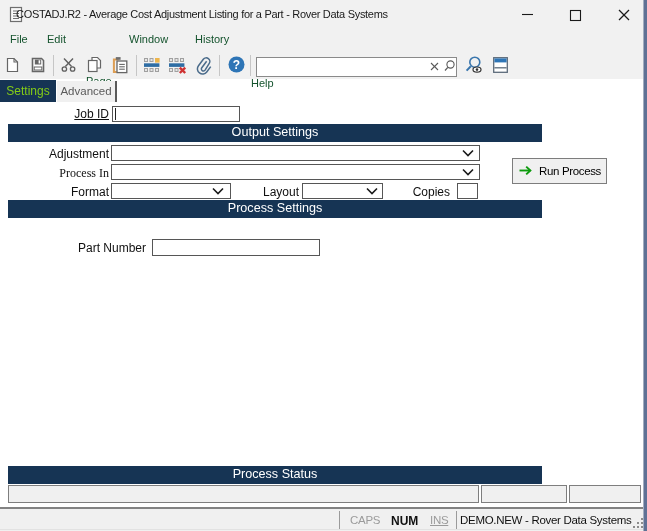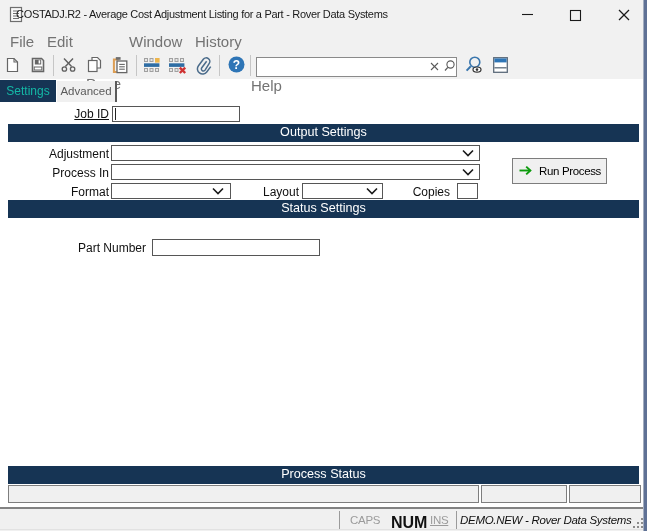--- a/index.html
+++ b/index.html
@@ -1,23 +1,23 @@
 <!DOCTYPE html>
 <html><head>
 <meta charset="utf-8">
 <style>
   * { margin:0; padding:0; box-sizing:border-box; }
   html,body { width:647px; height:531px; }
   body { font-family:"Liberation Sans", sans-serif; position:relative; background:#ffffff; overflow:hidden; }
   .abs { position:absolute; }
   .chrome { left:0; top:0; width:647px; height:79px; background:#f1f1f1; }
   .titletxt { left:16px; top:8px; font-size:11px; letter-spacing:-0.3px; color:#1a1a1a; white-space:nowrap; }
-  .menu { top:33px; font-size:15px; color:#737373; }
+  .menu { top:33px; font-size:11px; color:#14532d; }
   .navy { background:#163454; }
-  .bar { left:8px; width:631px; height:18px; background:#163454; color:#fff; font-size:12.6px; text-align:center; line-height:17.5px; }
+  .bar { left:8px; width:534px; height:18px; background:#163454; color:#fff; font-size:12.6px; text-align:center; line-height:17.5px; }
   .lbl { font-size:12px; color:#101010; text-align:right; white-space:nowrap; }
   .inp { background:#fff; border:1px solid #565656; }
   .combo { background:#fff; border:1px solid #565656; }
   .statusbox { background:#f0f0f0; border:1px solid #7e7e7e; }
   .sbtext { font-size:11.5px; letter-spacing:-0.3px; top:514px;text-align:right; }
 </style>
 </head>
 <body>
 
 <div class="abs chrome"></div>
@@ -149,33 +149,33 @@
   <ellipse cx="13" cy="14.6" rx="4" ry="2.6" fill="#fff" stroke="#333" stroke-width="1.2"></ellipse>
   <circle cx="13" cy="14.6" r="1.3" fill="#333"></circle>
 </svg>
 
 <svg class="abs" style="left:493px; top:57px;" width="15" height="16" viewBox="0 0 15 16">
   <rect x="0.7" y="0.7" width="13.6" height="14.6" fill="#fff" stroke="#5c6b7a" stroke-width="1.3"></rect>
   <rect x="1.4" y="1.4" width="12.2" height="4" fill="#2e75b6" stroke="none"></rect>
   <line x1="1.4" y1="10.8" x2="13.6" y2="10.8" stroke="#5c6b7a" stroke-width="1.3"></line>
 </svg>
 
-<div class="abs navy" style="left:0px; top:80px; width:56px; height:22px; color:#14b8a6; font-size:12px; text-align:center; line-height:22px;">Settings</div>
+<div class="abs navy" style="left:0px; top:80px; width:56px; height:22px; color:#84cc16; font-size:12px; text-align:center; line-height:22px;">Settings</div>
 <div class="abs" style="left:57px; top:81px; width:58px; height:21px; background:#f0f0f0; color:#5a5a5a; font-size:11.5px; text-align:center; line-height:20px;">Advanced</div>
 <div class="abs" style="left:115px; top:81px; width:2px; height:21px; background:#5a5a5a;"></div>
 
 <div class="abs lbl" style="left:0px; top:107px; width:109px;text-decoration:underline;">Job ID</div>
 <div class="abs inp" style="left:112px; top:106px; width:128px; height:16px;"></div>
 <div class="abs" style="left:115px; top:108px; width:1px; height:12px; background:#222;"></div>
 
 <div class="abs bar" style="top:124px;">Output Settings</div>
 
 <div class="abs lbl" style="left:0px; top:147px; width:109px;">Adjustment</div>
 <div class="abs combo" style="left:111px; top:145px; width:369px; height:16px;"></div>
-<div class="abs lbl" style="left:0px; top:166px; width:109px;">Process In</div>
+<div class="abs lbl" style="left:0px; top:166px; width:109px;font-family:Liberation Serif, serif;">Process In</div>
 <div class="abs combo" style="left:111px; top:164px; width:369px; height:16px;"></div>
 <div class="abs lbl" style="left:0px; top:185px; width:109px;">Format</div>
 <div class="abs combo" style="left:111px; top:183px; width:120px; height:16px;"></div>
 <div class="abs lbl" style="left:250px; top:185px; width:49px;">Layout</div>
 <div class="abs combo" style="left:302px; top:183px; width:81px; height:16px;"></div>
 <div class="abs lbl" style="left:400px; top:185px; width:50px;">Copies</div>
 <div class="abs inp" style="left:457px; top:183px; width:21px; height:16px;"></div>
 
 <svg class="abs" style="left:460px; top:148px;" width="16" height="10" viewBox="0 0 16 10">
     <polyline points="3,2.5 8,7.5 13,2.5" fill="none" stroke="#1a1a1a" stroke-width="1.6"></polyline>
@@ -190,37 +190,37 @@
     <polyline points="3,2.5 8,7.5 13,2.5" fill="none" stroke="#1a1a1a" stroke-width="1.6"></polyline>
   </svg>
 
 <div class="abs" style="left:512px; top:158px; width:95px; height:26px; background:#f0f0f0; border:1px solid #7d7d7d;"></div>
 <svg class="abs" style="left:518px; top:164px;" width="16" height="13" viewBox="0 0 16 13">
   <line x1="1.5" y1="6.5" x2="12.5" y2="6.5" stroke="#0d9b0d" stroke-width="1.9"></line>
   <polyline points="8.2,2.6 12.4,6.5 8.2,10.4" fill="none" stroke="#0d9b0d" stroke-width="1.9"></polyline>
 </svg>
 <div class="abs" style="left:539px; top:165px; font-size:11.5px; letter-spacing:-0.35px; color:#000;">Run Process</div>
 
-<div class="abs bar" style="top:200px;">Status Settings</div>
+<div class="abs bar" style="top:200px;">Process Settings</div>
 <div class="abs lbl" style="left:0px; top:241px; width:146px;">Part Number</div>
 <div class="abs inp" style="left:152px; top:239px; width:168px; height:17px;"></div>
 
 <div class="abs bar" style="top:466px;">Process Status</div>
 <div class="abs statusbox" style="left:8px; top:485px; width:471px; height:18px;"></div>
 <div class="abs statusbox" style="left:481px; top:485px; width:86px; height:18px;"></div>
 <div class="abs statusbox" style="left:569px; top:485px; width:72px; height:18px;"></div>
 
 <div class="abs" style="left:0px; top:507px; width:647px; height:2px; background:#828282;"></div>
 <div class="abs" style="left:0px; top:509px; width:647px; height:22px; background:#f0f0f0;"></div>
 <div class="abs" style="left:339px; top:511px; width:1px; height:18px; background:#9a9a9a;"></div>
 <div class="abs sbtext" style="left:350px; color:#9b9b9b;">CAPS</div>
-<div class="abs sbtext" style="left:391px; color:#111; font-weight:bold; letter-spacing:0; font-size:16px; top:513.5px;">NUM</div>
+<div class="abs sbtext" style="left:391px; color:#111; font-weight:bold; letter-spacing:0; font-size:12px; top:513.5px;">NUM</div>
 <div class="abs sbtext" style="left:430px; color:#9b9b9b;text-decoration:underline;">INS</div>
 <div class="abs" style="left:456px; top:511px; width:1px; height:18px; background:#9a9a9a;"></div>
-<div class="abs sbtext" style="left:460px; color:#111;font-style:italic;">DEMO.NEW - Rover Data Systems</div>
+<div class="abs sbtext" style="left:460px; color:#111;">DEMO.NEW - Rover Data Systems</div>
 
 <svg class="abs" style="left:631px; top:516px;" width="14" height="14" viewBox="0 0 14 14">
   <g fill="#8c8c8c">
     <rect x="10" y="2" width="2" height="2"></rect>
     <rect x="6" y="6" width="2" height="2"></rect>
       <rect x="10" y="6" width="2" height="2"></rect>
     <rect x="2" y="10" width="2" height="2"></rect>
       <rect x="6" y="10" width="2" height="2"></rect>
       <rect x="10" y="10" width="2" height="2"></rect>
   </g>

